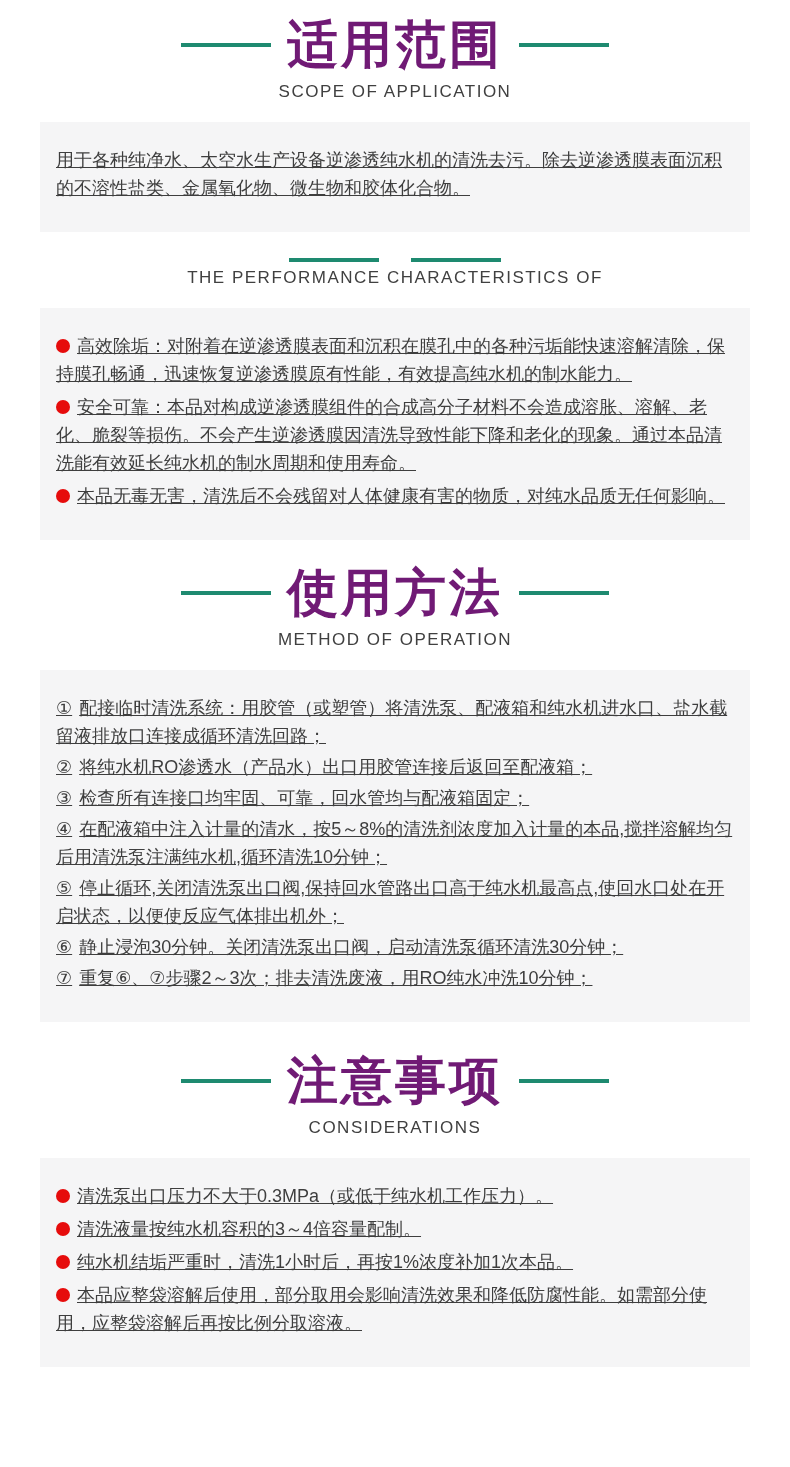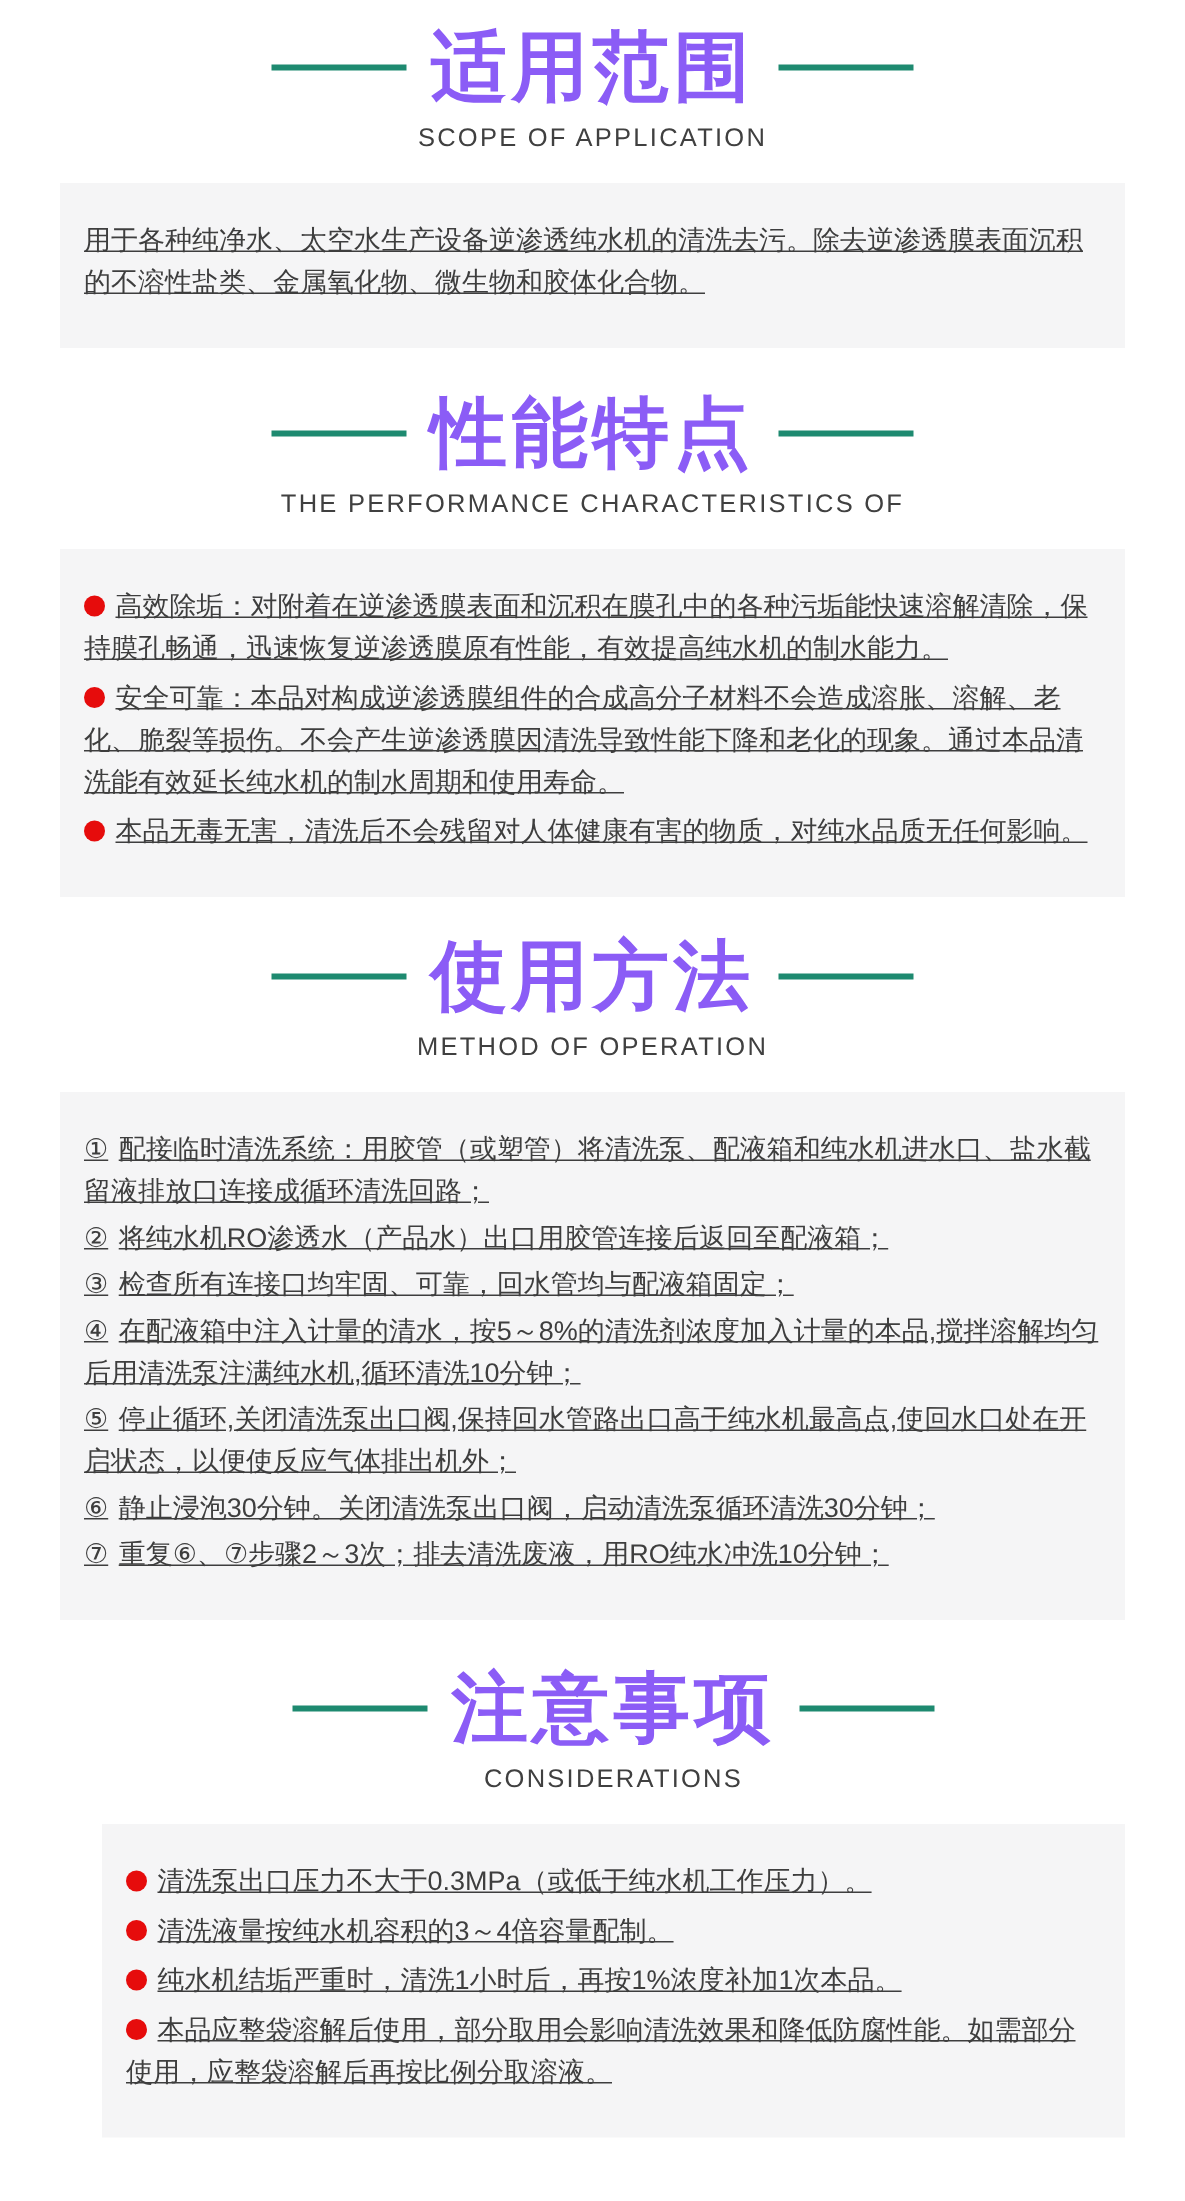--- a/index.html
+++ b/index.html
@@ -11,21 +11,21 @@
     width: 790px;
     height: 1467px;
     overflow: hidden;
     font-family: "Liberation Sans", "DejaVu Sans", sans-serif;
     color: #3e3e3e;
   }
   .sec { }
   .sec.s1 { margin-top: 14px; }
   .sec.s2 { margin-top: 26px; }
   .sec.s3 { margin-top: 22px; }
-  .sec.s4 { margin-top: 28px; padding-left: 28px; }
+  .sec.s4 { margin-top: 28px; }
 
   .sec-head { text-align: center; }
   .title-row {
     display: flex;
     align-items: center;
     justify-content: center;
   }
   .dash {
     width: 90px;
     height: 4px;
@@ -33,21 +33,21 @@
     flex: 0 0 auto;
   }
   .dash.left  { margin-right: 16px; }
   .dash.right { margin-left: 16px; }
   .title {
     margin: 0;
     font-size: 51px;
     line-height: 62px;
     font-weight: 700;
     letter-spacing: 3px;
-    color: #8b5cf6;
+    color: #701a75;
     white-space: nowrap;
   }
   .subtitle {
     margin-top: 5px;
     font-size: 17px;
     line-height: 21px;
     letter-spacing: 1.5px;
     color: #404040;
   }
 
@@ -91,21 +91,20 @@
     </div>
     <div class="box">
       <p>用于各种纯净水、太空水生产设备逆渗透纯水机的清洗去污。除去逆渗透膜表面沉积的不溶性盐类、金属氧化物、微生物和胶体化合物。</p>
     </div>
   </section>
 
   <section class="sec s2">
     <div class="sec-head">
       <div class="title-row">
         <span class="dash left"></span>
-        <h2 class="title">性能特点</h2>
         <span class="dash right"></span>
       </div>
       <div class="subtitle">THE PERFORMANCE CHARACTERISTICS OF</div>
     </div>
     <div class="box">
       <p><span class="dot"></span><span>高效除垢：对附着在逆渗透膜表面和沉积在膜孔中的各种污垢能快速溶解清除，保持膜孔畅通，迅速恢复逆渗透膜原有性能，有效提高纯水机的制水能力。</span></p>
       <p><span class="dot"></span><span>安全可靠：本品对构成逆渗透膜组件的合成高分子材料不会造成溶胀、溶解、老化、脆裂等损伤。不会产生逆渗透膜因清洗导致性能下降和老化的现象。通过本品清洗能有效延长纯水机的制水周期和使用寿命。</span></p>
       <p><span class="dot"></span><span>本品无毒无害，清洗后不会残留对人体健康有害的物质，对纯水品质无任何影响。</span></p>
     </div>
   </section>

